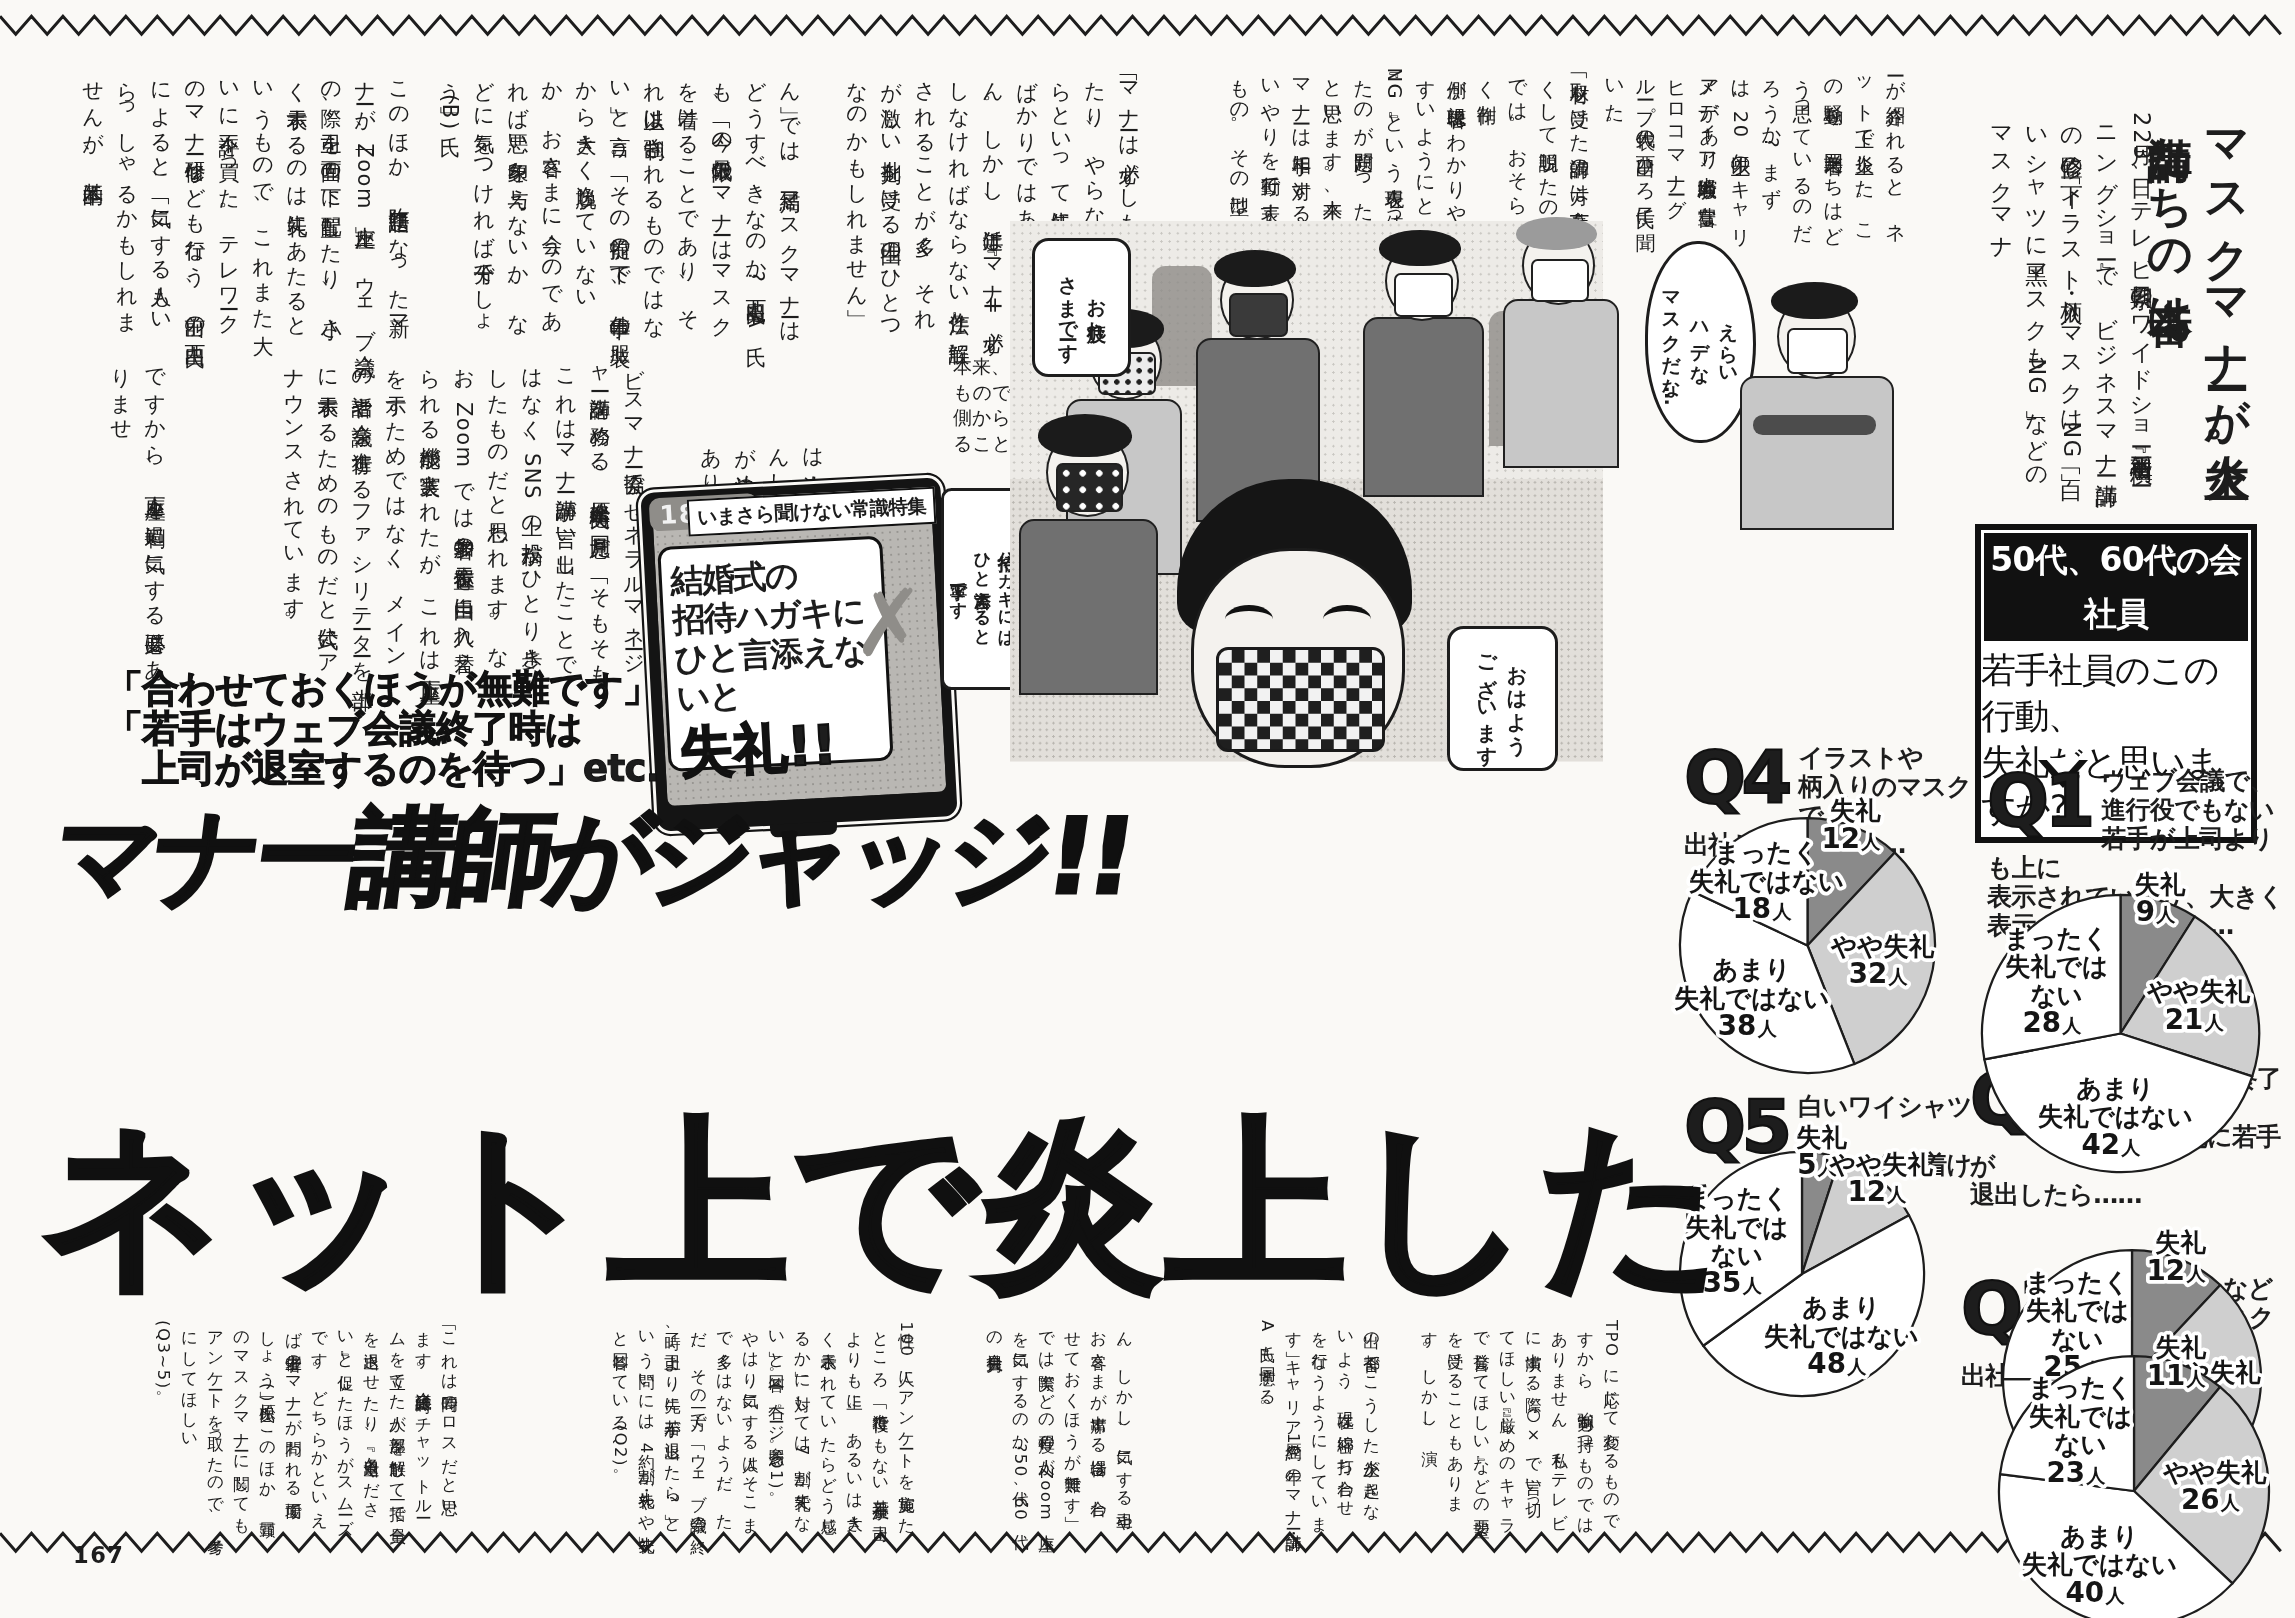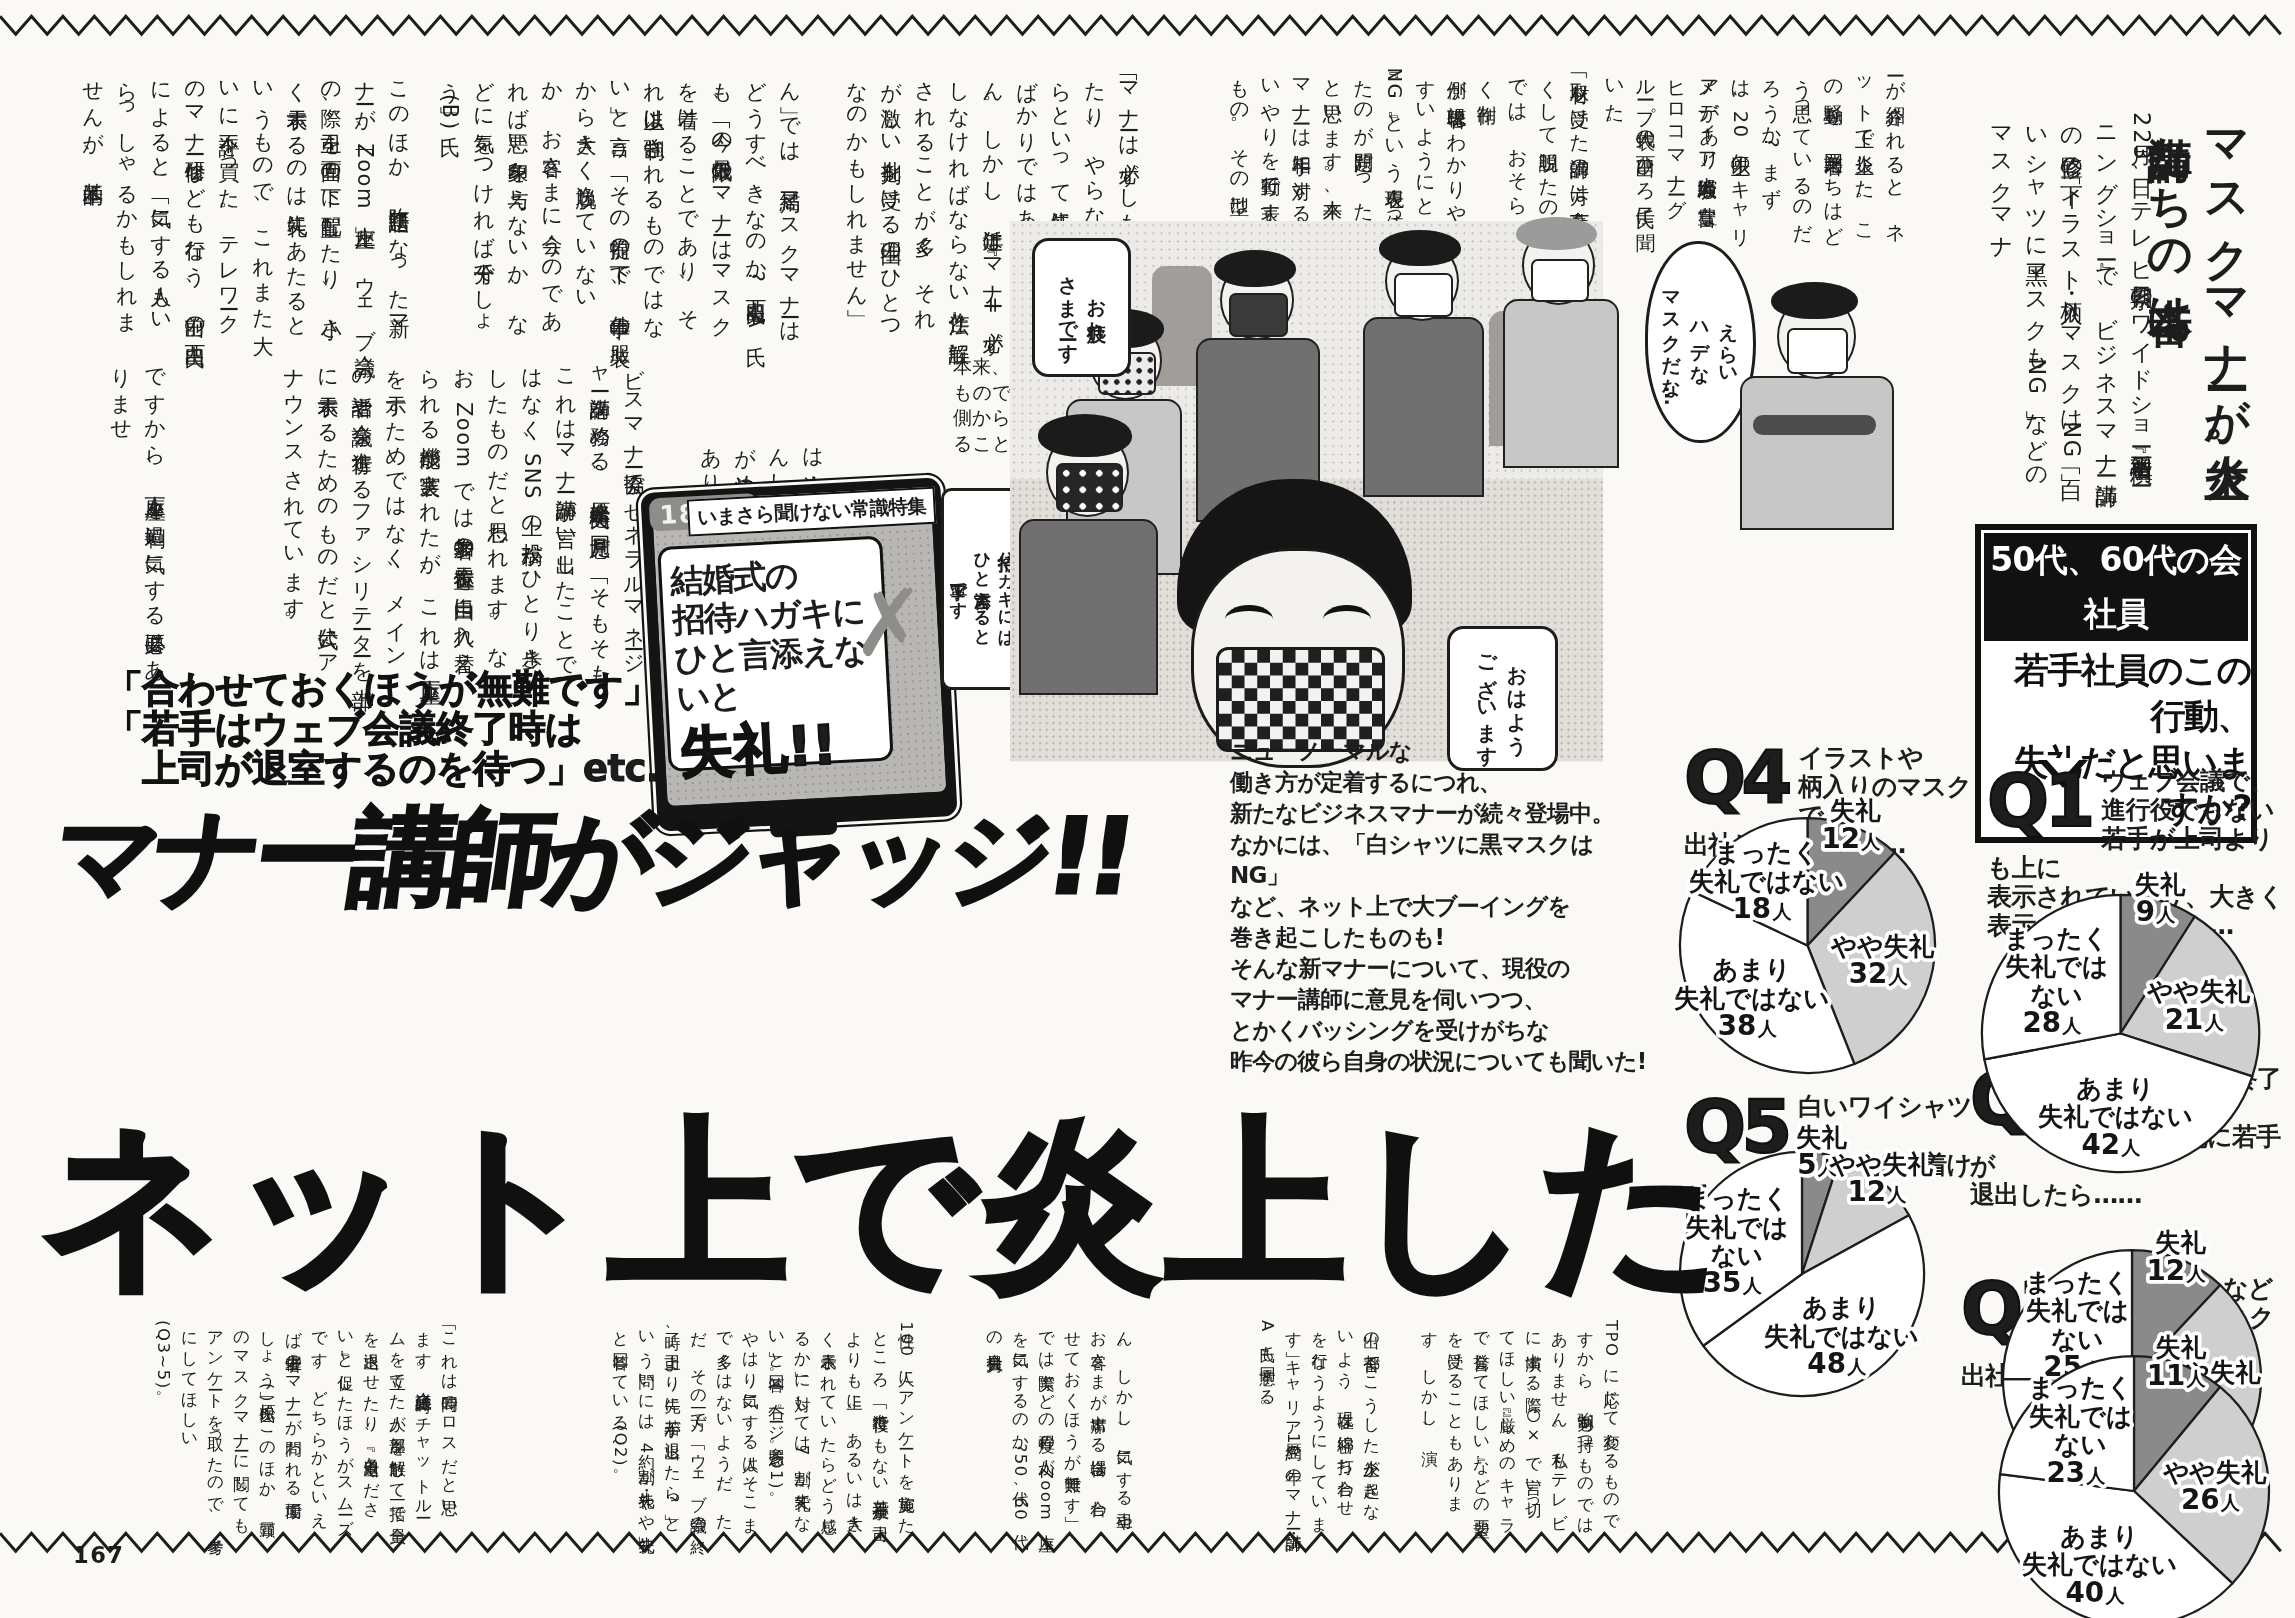--- a/index.html
+++ b/index.html
@@ -7,21 +7,21 @@
         color:#1d1d1d;font-family:"DejaVu Sans","Liberation Sans",sans-serif}
   
   .v{position:absolute;writing-mode:vertical-rl;text-orientation:mixed;letter-spacing:1.5px;color:#1d1d1d}
   .hline{white-space:pre-line}
   .zigzag{position:absolute;left:0;width:2295px;height:27px}
   
   .masthead{font-weight:bold;white-space:pre-line}
   
   .survey{position:absolute;left:1975px;top:524px;width:282px;border:6.7px solid #111;background:#fff;box-sizing:border-box}
   .survey .bar{background:#111;color:#fff;font-weight:bold;font-size:33px;line-height:54px;text-align:center;margin:3px 3px 0 3px;letter-spacing:-0.7px}
-  .survey .q{color:#111;font-weight:bold;font-size:35px;line-height:46px;text-align:right;letter-spacing:-1.5px}
+  .survey .q{color:#111;font-weight:normal;font-size:35px;line-height:46px;text-align:left;letter-spacing:-1.5px}
   .survey .q:last-of-type{padding-bottom:6px}
   .notch{position:absolute;left:2038px;top:760px;width:0;height:0;border-left:25.5px solid transparent;
          border-right:25.5px solid transparent;border-top:28.5px solid #111}
   .notch:after{content:"";position:absolute;left:-18px;top:-30px;border-left:18px solid transparent;
          border-right:18px solid transparent;border-top:20px solid #fff}
   
   .qblock{position:absolute}
   .qlabel{float:left;font-size:73px;font-weight:900;letter-spacing:-4.5px;line-height:.95;margin-right:10.5px;
           font-family:"DejaVu Sans",sans-serif;-webkit-text-stroke:2.2px #111}
   .qtext{font-size:25px;font-weight:bold;line-height:29px;white-space:pre-line;letter-spacing:-0.7px}
@@ -296,30 +296,20 @@
 マスクだな…</div>
 
   <div class="thinkman">
     <div class="p-body suit-light" style="left:7.5px;top:97px;width:150px;height:150px"></div>
     <div class="p-head" style="left:45px;top:15px;width:75px;height:81px"></div>
     <div class="p-hair" style="left:39px;top:3px;width:87px;height:37px"></div>
     <div class="p-mask" style="left:55px;top:49px;width:57px;height:42px"></div>
     <div style="position:absolute;left:21px;top:136px;width:123px;height:19.5px;background:#4c4c4c;border-radius:9.7px"></div>
   </div>
 
-  <div class="lead hline">ニューノーマルな
-働き方が定着するにつれ、
-新たなビジネスマナーが続々登場中。
-なかには、「白シャツに黒マスクはNG」
-など、ネット上で大ブーイングを
-巻き起こしたものも!
-そんな新マナーについて、現役の
-マナー講師に意見を伺いつつ、
-とかくバッシングを受けがちな
-昨今の彼ら自身の状況についても聞いた!</div>
 
   <div class="v" style="right:671px;top:1320px;height:208px;font-size:16.5px;line-height:26px">TPOに応じて変わるものですから、強制力を持つものではありません。私もテレビに出演する際、『○×で言い切ってほしい』『厳しめのキャラで発言してほしい』などの要望を受けることもあります。しかし、演</div>
   <div class="v" style="right:911px;top:1320px;height:208px;font-size:16.5px;line-height:26px">出の都合でこうした炎上が起きないよう、現在は綿密に打ち合わせを行なうようにしています」 キャリア歴約10年のマナー講師・A氏も同意する。</div>
   <div class="v" style="right:1158px;top:1320px;height:208px;font-size:16.5px;line-height:26px">ん。しかし、気にする上司やお客さまが出席する場合は、合わせておくほうが無難です」 では実際、どの程度の人がZoom上座を気にするのか?50代、60代の会社員男</div>
   <div class="v" style="right:1376px;top:1320px;height:208px;font-size:16.5px;line-height:26px">性100人にアンケートを実施したところ、「進行役でもない若手社員が上司よりも上に、あるいは大きく表示されていたらどう感じるか」に対しては7割が「失礼でない」と回答。(右ページ参照。Q1)。やはり気にする人はそこまで多くはないようだ。ただ、その一方で、「ウェブ会議の終了時、上司より先に若手が退出したら?」という問いには、約4割が「失礼・やや失礼」と回答している(Q2)。</div>
   <div class="v" style="right:1833px;top:1320px;height:208px;font-size:16.5px;line-height:26px">「これは時間のロスだと思います。会議終了時にチャットルームを立てた人が部屋を解散して一括で全員を退出させたり、『各自退出ください』と促したほうがスムーズです。どちらかといえば主催者のマナーが問われる場面でしょう」(松原氏) このほか、冒頭のマスクマナーに関してもアンケートを取ったので、参考にしてほしい(Q3~5)。</div>
 
   <div class="pagenum">167</div>
 </div>
 

